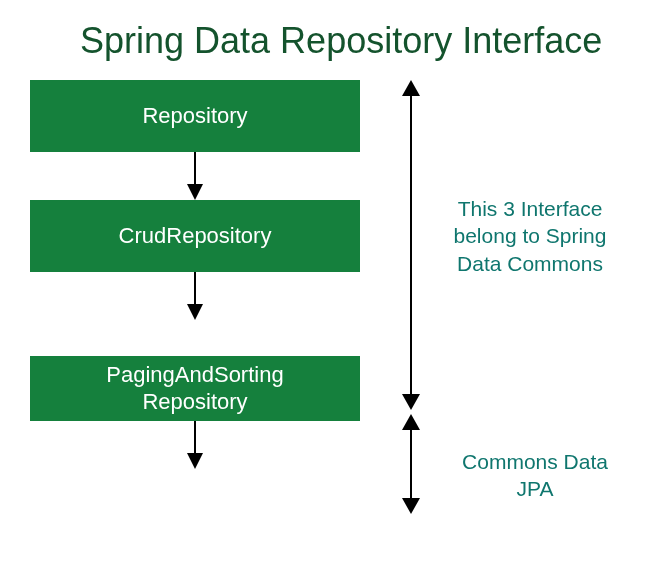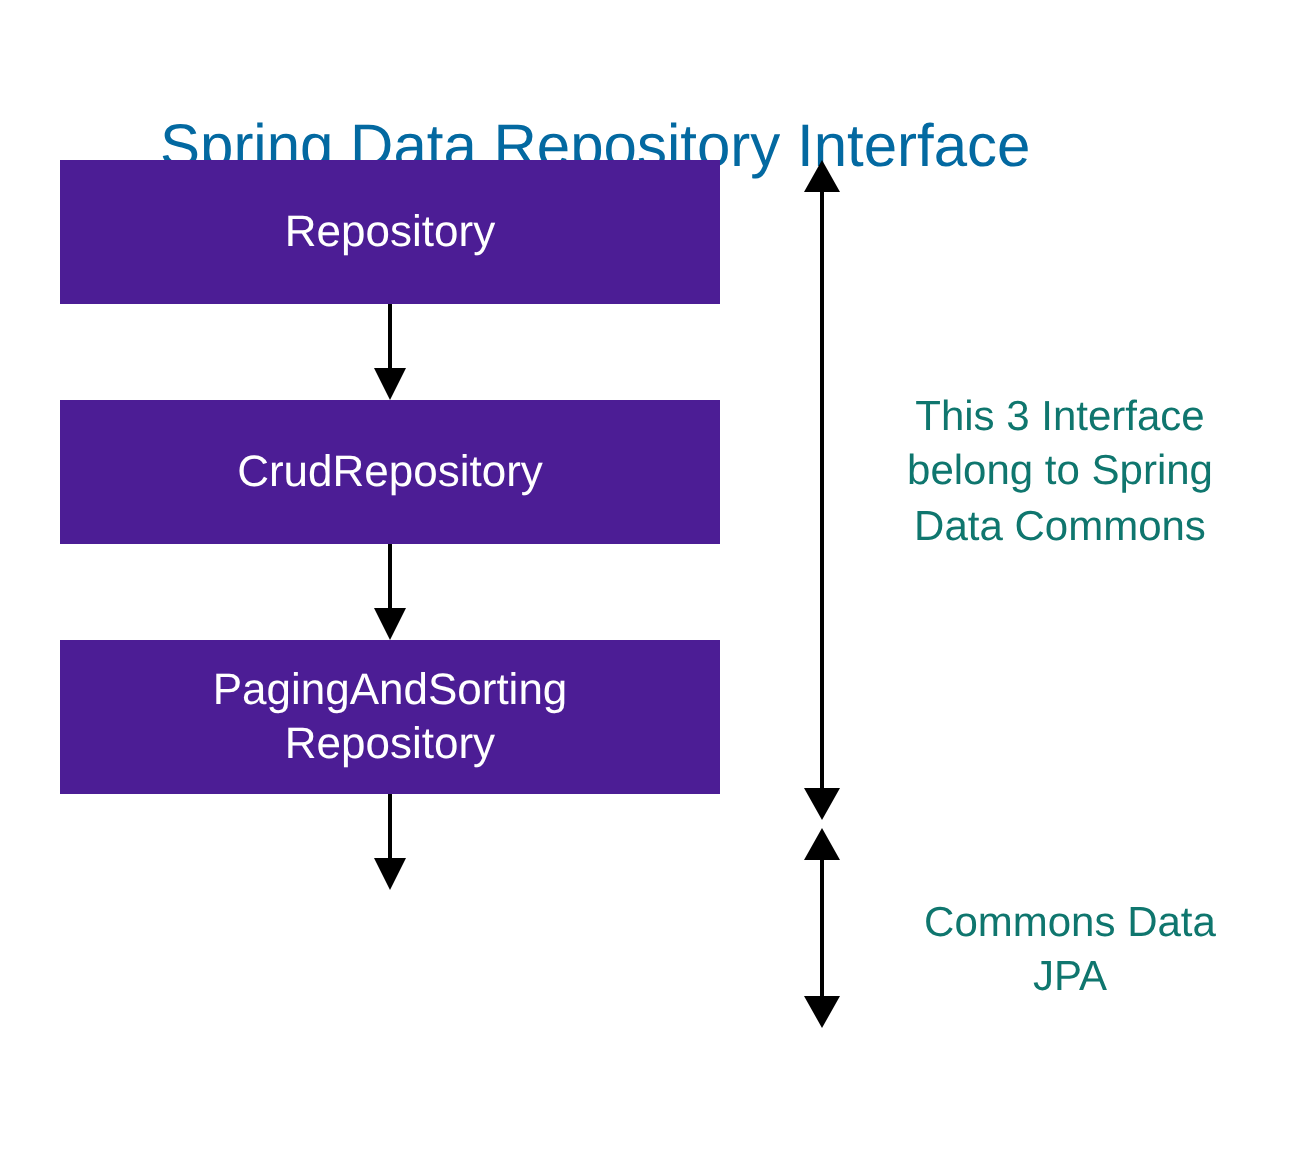--- a/index.html
+++ b/index.html
@@ -11,45 +11,45 @@
       width: 650px;
       height: 576px;
       background: white;
       font-family: "Segoe UI", Arial, sans-serif;
       position: relative;
     }
     .title {
       position: absolute;
       top: 20px;
       left: 80px;
-      font-size: 30px;
+      font-size: 36px;
       font-weight: 400;
-      color: #0369a1;
-      margin-top: 37px;
+      color: #14532d;
     }
     .diagram {
       position: absolute;
       top: 80px;
       left: 30px;
       width: 590px;
     }
     .box {
       width: 330px;
       height: 72px;
-      background: #4c1d95;
+      background: #15803d;
       color: #fff;
       font-size: 22px;
       display: flex;
       align-items: center;
       justify-content: center;
       text-align: center;
       line-height: 1.2;
     }
     .box-tall {
-      height: 77px;
+      height: 65px;
+      margin-top: 36px;
     }
     .arrow-down {
       width: 330px;
       height: 48px;
       display: flex;
       align-items: center;
       justify-content: center;
     }
     .bracket-arrow {
       position: absolute;

